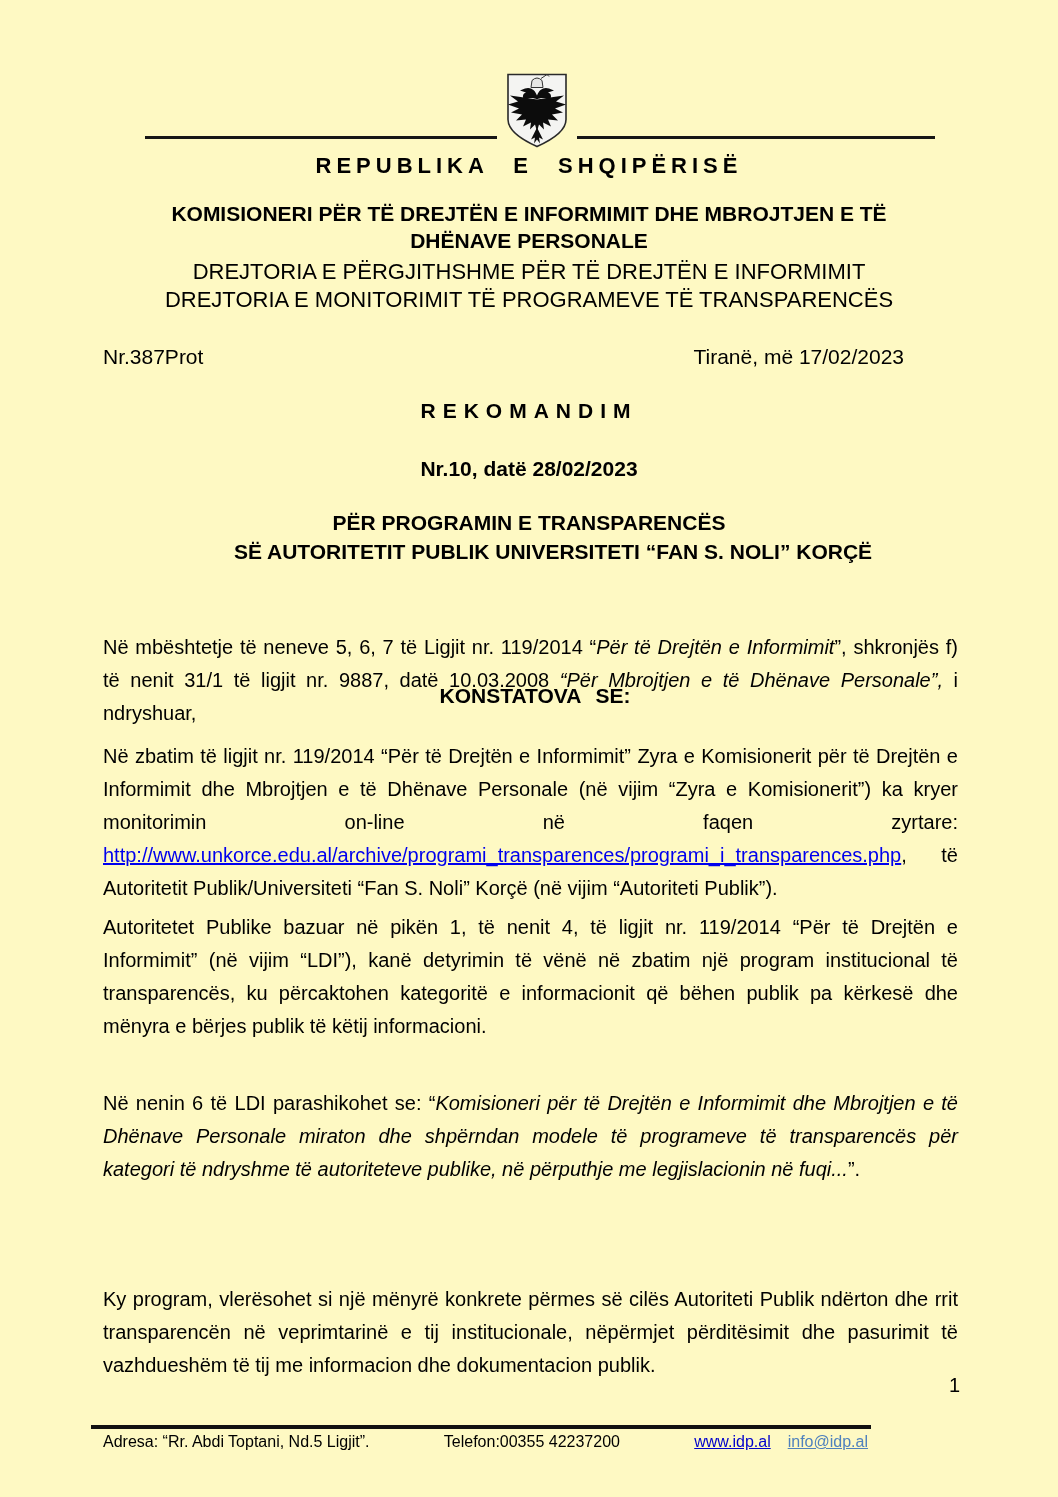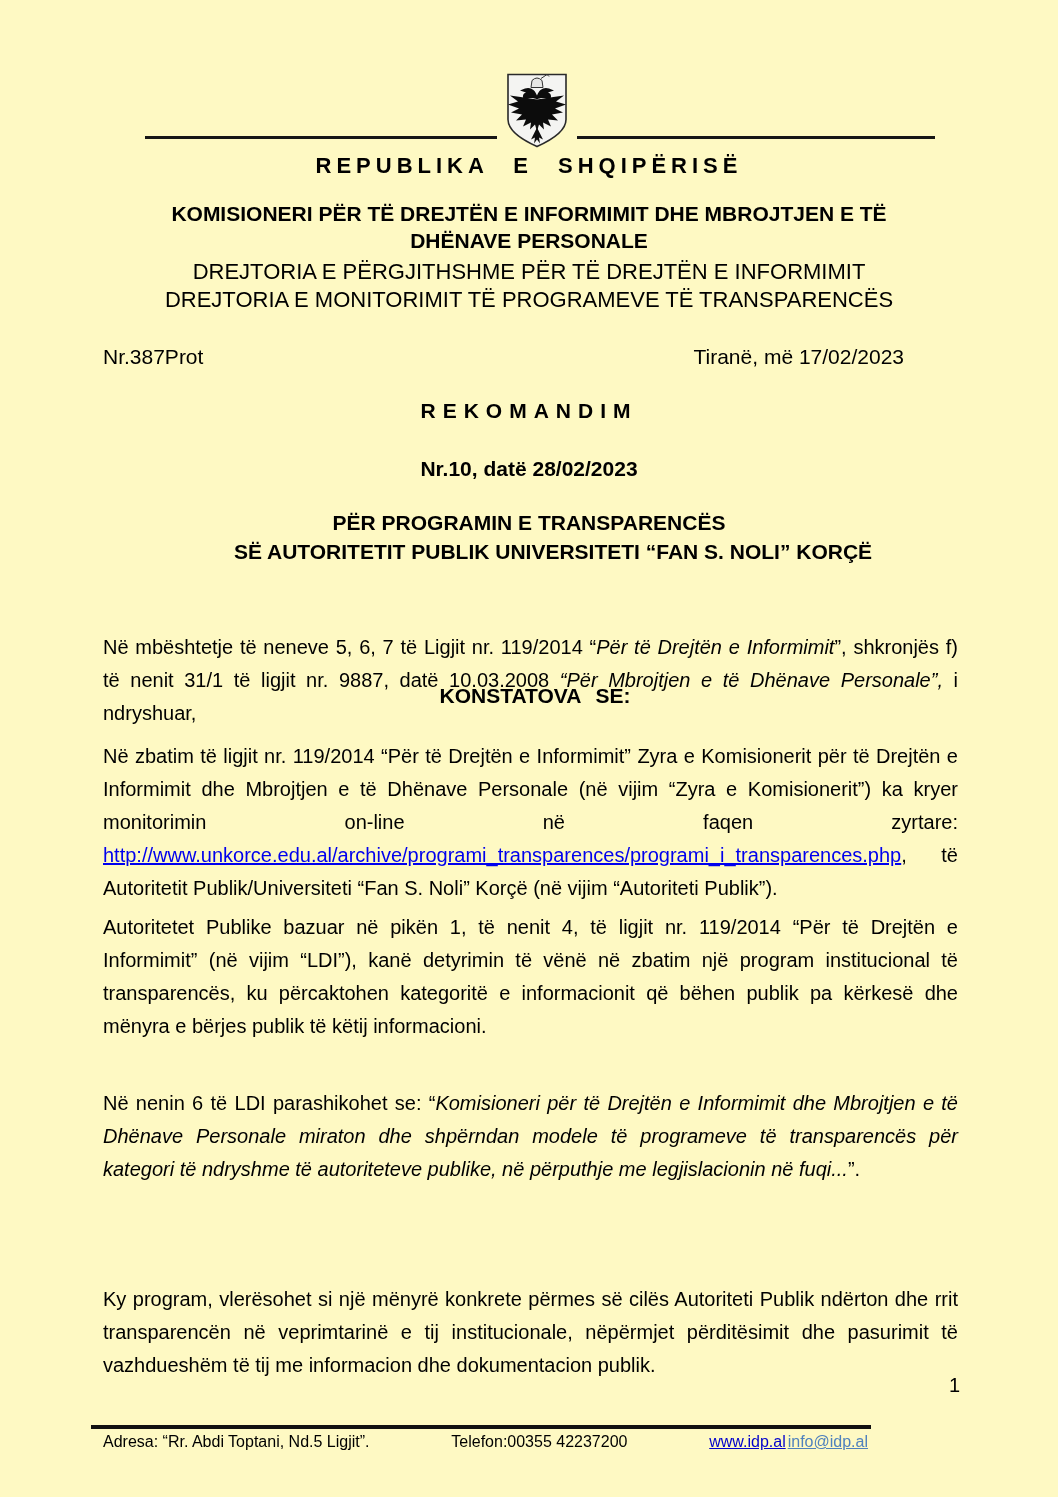--- a/index.html
+++ b/index.html
@@ -67,21 +67,21 @@
 
   .page-number { top: 1374px; right: 98px; font-size: 20px; }
 
   .footer-rule { position: absolute; left: 91px; top: 1425px; width: 780px; height: 4px; background: #111111; }
   .footer-row {
     position: absolute; left: 103px; top: 1433px; width: 765px;
     display: flex; justify-content: space-between; align-items: baseline;
     font-size: 16px;
   }
   .footer-link    { color: #0000cc; text-decoration: underline; cursor: pointer; }
-  .footer-email   { color: #4f81bd; text-decoration: underline; cursor: pointer; margin-left: 2px; }
+  .footer-email   { color: #4f81bd; text-decoration: underline; cursor: pointer; margin-left: 17px; }
 </style>
 </head>
 <body>
 
 <div class="page">
 
   <div class="rule rule-left"></div>
   <div class="rule rule-right"></div>
 
   <svg class="emblem" viewBox="0 0 66 78" aria-hidden="true">

